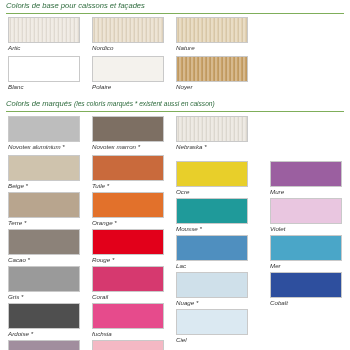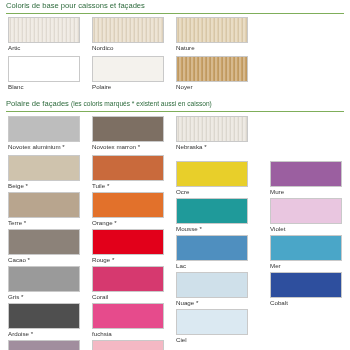--- a/index.html
+++ b/index.html
@@ -3,21 +3,21 @@
 <meta charset="utf-8">
 <style>
   html,body{margin:0;padding:0;}
   body{
     width:350px;height:350px;
     background:#ffffff;
     font-family:"Liberation Sans", sans-serif;
     overflow:hidden;
     position:relative;
   }
-  .page{position:relative;width:350px;height:350px;}
+  .page{position:relative;width:350px;height:350px;font-style:italic;}
 
   
   .sec-head{
     position:absolute;left:0;width:350px;
     font-size:7.6px;color:#2e6b3d;
     white-space:nowrap;
   }
   .sec-head .sub{font-size:6.6px;color:#2e6b3d;}
   .sec-rule{
     position:absolute;left:6px;width:338px;height:1px;background:#7fae5a;
@@ -68,21 +68,21 @@
         <div class="chip" style="background: rgb(244, 242, 237);"></div>
         <div class="lbl">Polaire</div>
       </div>
       <div class="swatch" style="left: 176px; top: 56px;">
         <div class="chip" style="background: repeating-linear-gradient(90deg, rgba(0, 0, 0, 0) 0px, rgba(0, 0, 0, 0) 1px, rgba(0, 0, 0, 0.055) 1px, rgba(0, 0, 0, 0.055) 2px, rgba(255, 255, 255, 0.25) 2px, rgba(255, 255, 255, 0.25) 4px) rgb(201, 162, 104);"></div>
         <div class="lbl">Noyer</div>
       </div>
     </div>
 
   <div class="sec-head" style="top:99px;left:6px;">
-    <span>Polaire de façades</span>
+    <span>Coloris de marqués</span>
     <span class="sub">(les coloris marqués * existent aussi en caisson)</span>
   </div>
   <div class="sec-rule" style="top:111px;"></div>
 
   <div id="facade-grid">
       <div class="swatch" style="left: 8px; top: 116px;">
         <div class="chip" style="background: linear-gradient(rgb(189, 189, 189) 0%, rgb(189, 189, 189) 100%) rgb(189, 189, 189);"></div>
         <div class="lbl">Novotex aluminium *</div>
       </div>
       <div class="swatch" style="left: 92px; top: 116px;">

